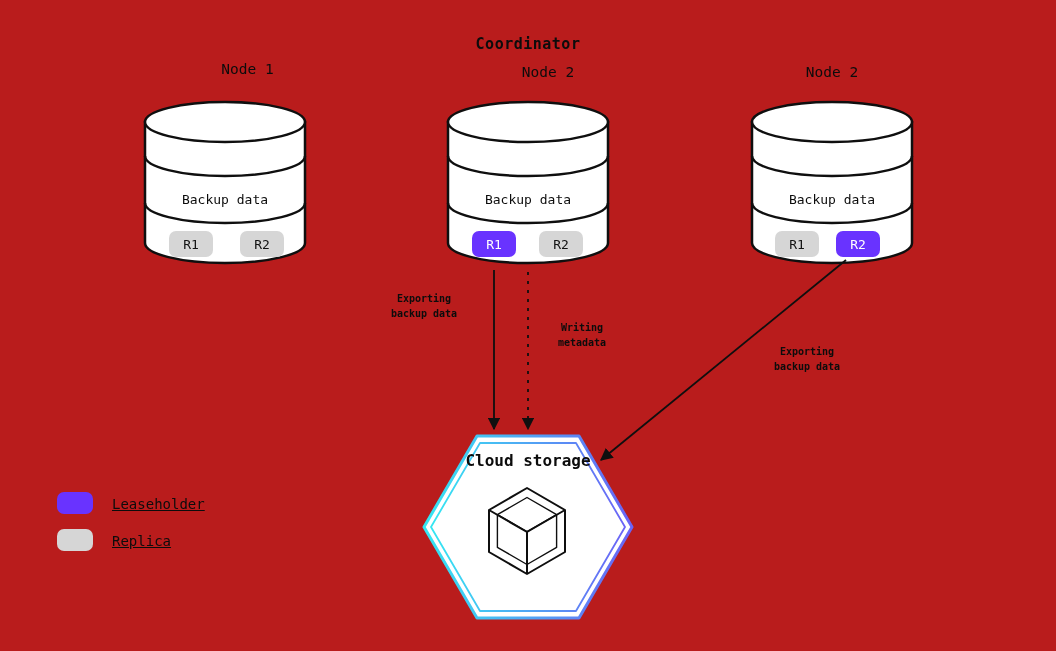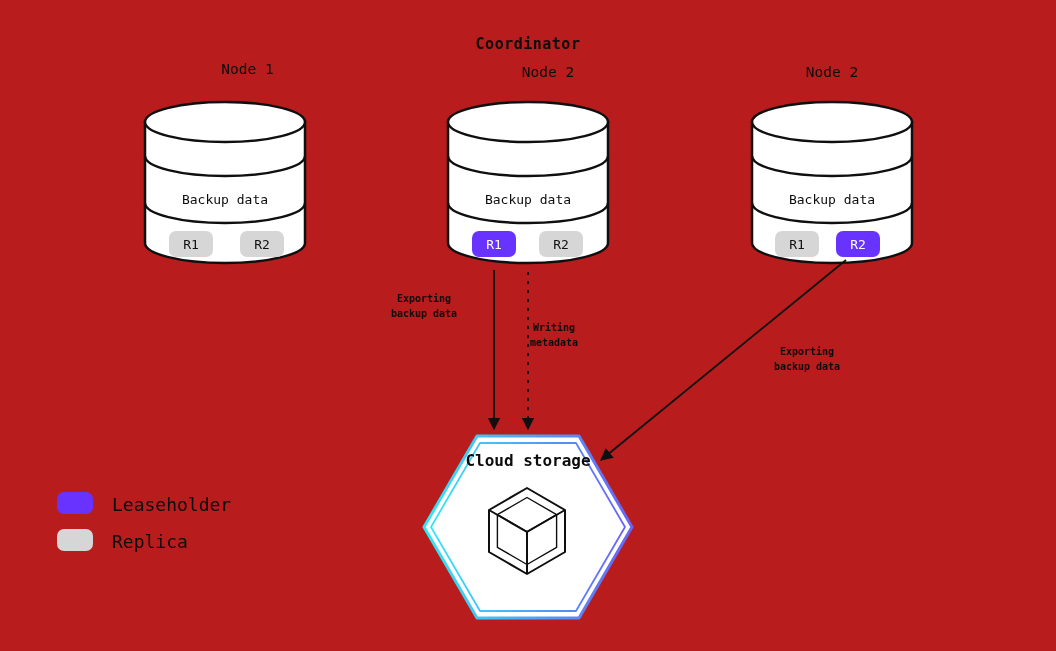--- a/index.html
+++ b/index.html
@@ -42,21 +42,22 @@
     position: absolute;
     width: 36px;
     height: 22px;
     border-radius: 7px;
   }
   .legend-swatch.leaseholder { background: #6933ff; }
   .legend-swatch.replica { background: #d6d6d6; }
   .legend-label {
     position: absolute;
     transform: translate(0, -50%);
-    font-size: 18px;
+    font-size: 14px;
+    text-decoration: underline;
   }
 </style>
 </head>
 <body>
 
 <div class="canvas">
 
   <svg class="layer-svg" width="1056" height="651" viewBox="0 0 1056 651">
     <defs>
       <linearGradient id="hexgrad" x1="0" y1="0" x2="1" y2="0">
@@ -124,21 +125,21 @@
   <div class="badge replica" style="left:262px; top:244px;">R2</div>
 
   <div class="badge leaseholder" style="left:494px; top:244px;">R1</div>
   <div class="badge replica" style="left:561px; top:244px;">R2</div>
 
   <div class="badge replica" style="left:797px; top:244px;">R1</div>
   <div class="badge leaseholder" style="left:858px; top:244px;">R2</div>
 
   <div class="txt arrow-label" style="left:424px; top:306px;">Exporting
 backup data</div>
-  <div class="txt arrow-label" style="left:554px; top:335px;">Writing
+  <div class="txt arrow-label" style="left:582px; top:335px;">Writing
 metadata</div>
   <div class="txt arrow-label" style="left:807px; top:359px;">Exporting
 backup data</div>
 
   <div class="txt cloud-label" style="left:528px; top:461px;">Cloud storage</div>
 
   <div class="legend-swatch leaseholder" style="left:57px; top:492px;"></div>
   <div class="legend-label" style="left:112px; top:504px;">Leaseholder</div>
 
   <div class="legend-swatch replica" style="left:57px; top:529px;"></div>

